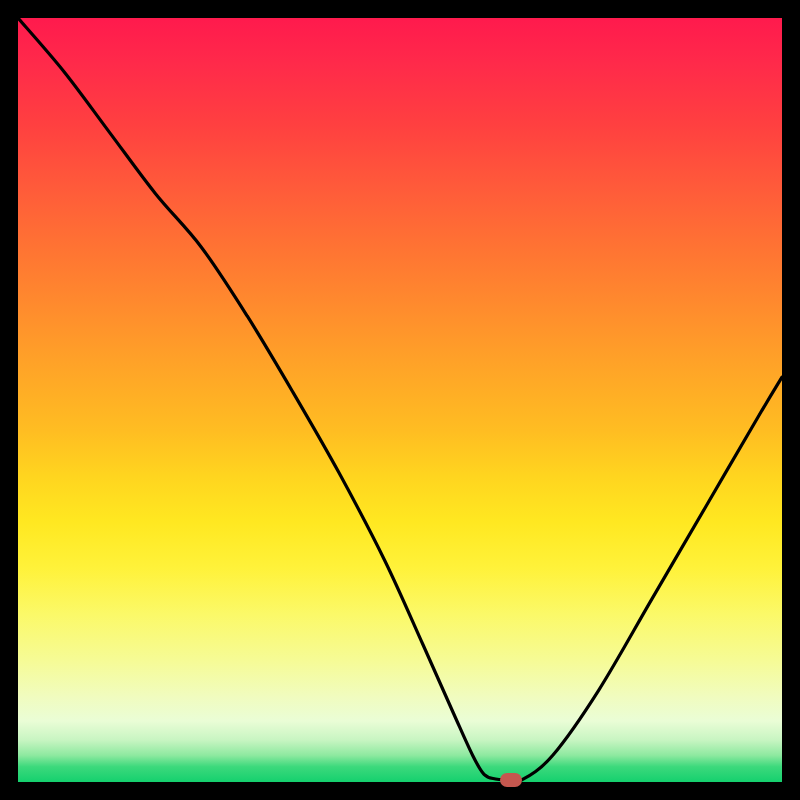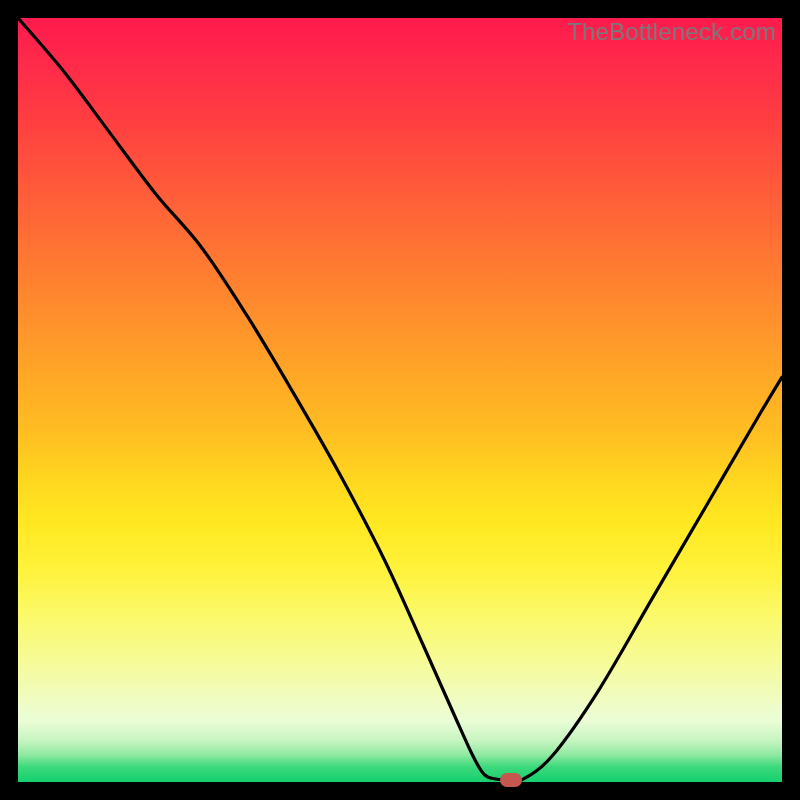--- a/index.html
+++ b/index.html
@@ -70,21 +70,20 @@
     border-radius: 7px;
     background: #c5574f;
     transform: translate(-50%, -50%);
   }
 </style>
 </head>
 <body>
 
 <div class="frame">
   <div class="plot">
-    <div class="watermark">TheBottleneck.com</div>
 
     <svg class="curve" viewBox="0 0 764 764" preserveAspectRatio="none">
       <path id="curve-path" fill="none" stroke="#000" stroke-width="3.2" stroke-linejoin="round" stroke-linecap="round" d="M 0.00 0.00 C 7.64 8.91, 30.56 34.38, 45.84 53.48 C 61.12 72.58, 76.40 94.23, 91.68 114.60 C 106.96 134.97, 122.24 156.62, 137.52 175.72 C 152.80 194.82, 168.08 208.83, 183.36 229.20 C 198.64 249.57, 213.92 273.77, 229.20 297.96 C 244.48 322.15, 259.76 348.26, 275.04 374.36 C 290.32 400.46, 305.60 426.57, 320.88 454.58 C 336.16 482.59, 352.71 513.79, 366.72 542.44 C 380.73 571.09, 393.46 601.01, 404.92 626.48 C 416.38 651.95, 427.20 676.78, 435.48 695.24 C 443.76 713.70, 449.49 727.07, 454.58 737.26 C 459.67 747.45, 462.22 752.41, 466.04 756.36 C 469.86 760.31, 473.68 760.05, 477.50 760.94 C 481.32 761.84, 484.50 761.58, 488.96 761.71 C 493.42 761.84, 496.60 765.78, 504.24 761.71 C 511.88 757.63, 522.07 752.16, 534.80 737.26 C 547.53 722.36, 564.09 698.42, 580.64 672.32 C 597.19 646.22, 616.29 611.20, 634.12 580.64 C 651.95 550.08, 669.77 519.52, 687.60 488.96 C 705.43 458.40, 728.35 418.93, 741.08 397.28 C 753.81 375.63, 760.18 365.45, 764.00 359.08 "></path>
     </svg>
 
     <div class="marker" id="marker" style="left: 492.78px; top: 761.708px;"></div>
   </div>
 </div>
 
 </body></html>

